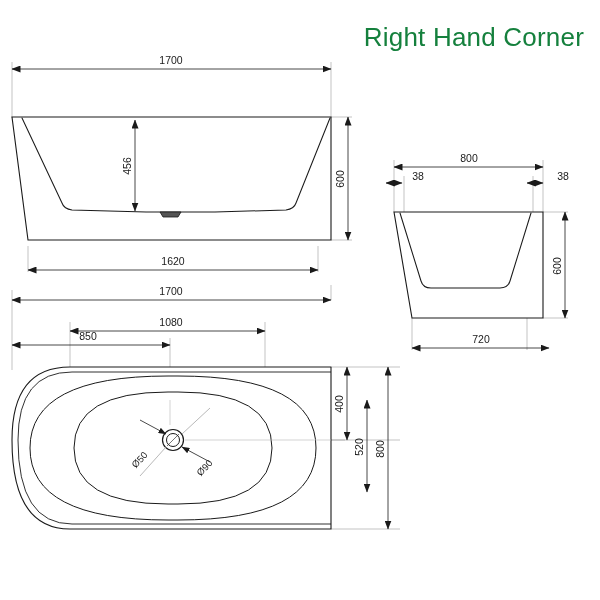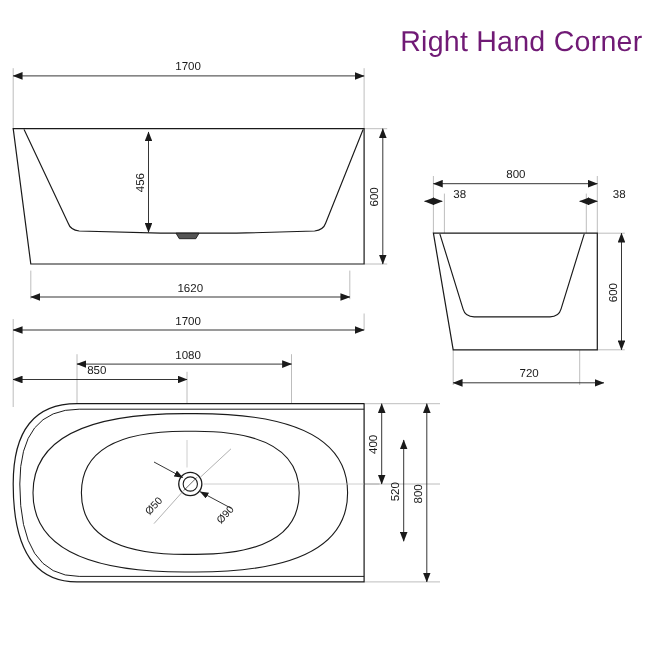--- a/index.html
+++ b/index.html
@@ -20,21 +20,21 @@
     width: 600px;
     height: 600px;
   }
   #title-block {
     position: absolute;
     right: 16px;
     top: 22px;
     font-family: "Liberation Sans", sans-serif;
     font-size: 26px;
     font-weight: 400;
-    color: #701a75;
+    color: #15803d;
     letter-spacing: 0.2px;
     white-space: nowrap;
   }
   svg text {
     font-family: "Liberation Sans", sans-serif;
     fill: #1a1a1a;
   }
   .dim-txt { font-size: 10.5px; }
   .dia-txt { font-size: 9.5px; }
 </style>

